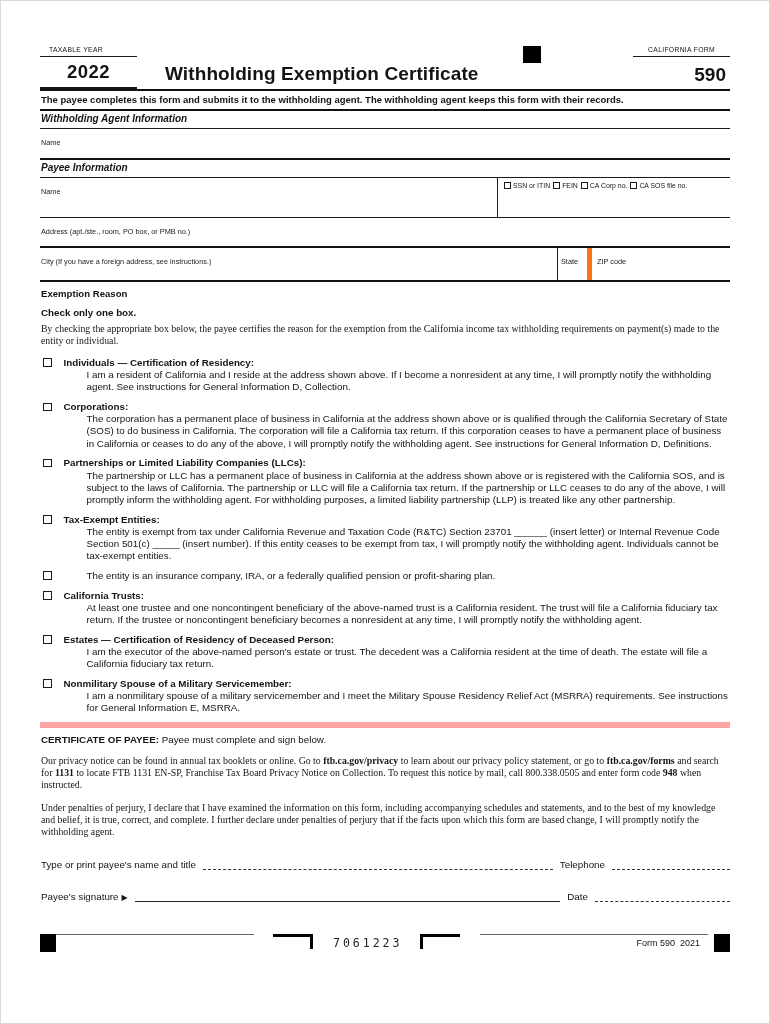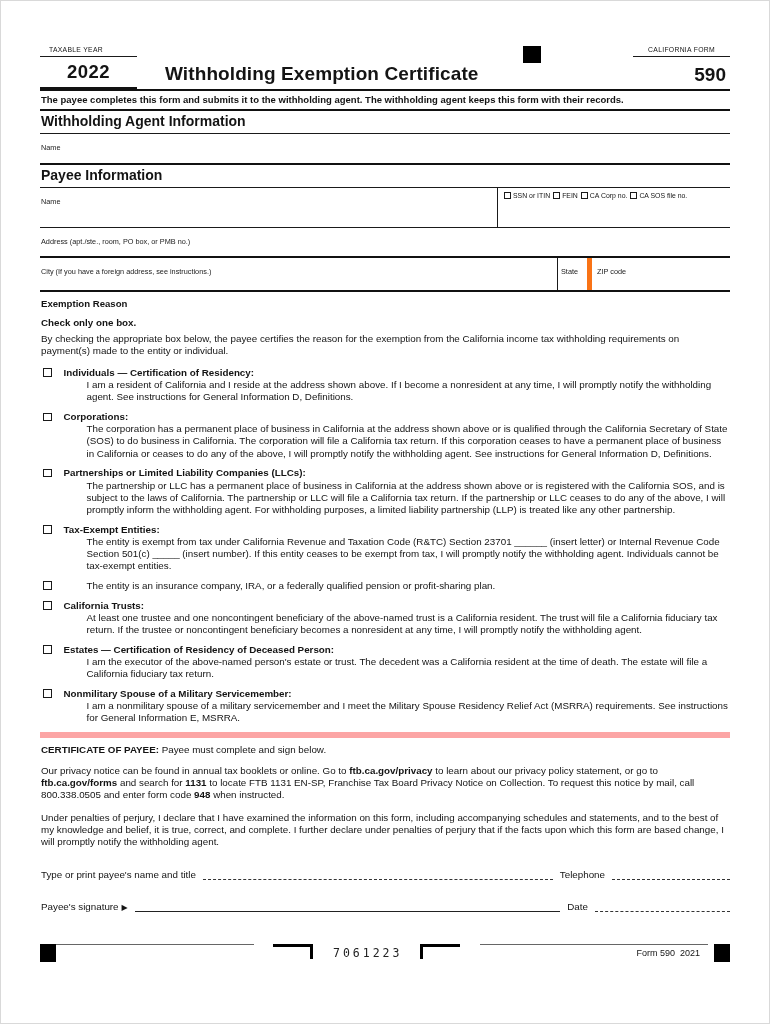--- a/index.html
+++ b/index.html
@@ -38,22 +38,22 @@
   }
   .form-title { font-size:19px; font-weight:bold; margin-left:28px; padding-bottom:4px; letter-spacing:.1px; }
   .form-number { margin-left:auto; font-size:19px; font-weight:bold; padding-bottom:3px; padding-right:4px; }
   .instruction-bar {
     border-top:2px solid #111; border-bottom:2px solid #111;
     font-weight:bold; font-size:9.5px; padding:3px 0 3.5px 1px;
   }
 
   
   .section-heading {
-    font-weight:bold; font-size:14px;
-    padding:2.5px 0 3.5px 1px; border-bottom:1px solid #1a1a1a;
+    font-weight:bold; font-size:10px;
+    padding:2.5px 0 3.5px 1px; border-bottom:1px solid #1a1a1a;font-style:italic;
   }
   .small-label { font-size:7.3px; color:#222; }
   .field-row { padding:2px 0 0 1px; }
   .wa-name-row { height:31px; border-bottom:2px solid #111; }
 
   .payee-name-row { display:flex; height:40px; border-bottom:1px solid #1a1a1a; }
   .cell-name { flex:1; padding:2px 0 0 1px; }
   .cell-ids {
     width:233px; border-left:1px solid #1a1a1a;
     padding:4px 0 0 6px; display:flex; align-items:flex-start;
@@ -66,21 +66,21 @@
   }
   .address-row { height:30px; border-bottom:2px solid #111; padding:2px 0 0 1px; }
   .city-row { display:flex; height:34px; border-bottom:2px solid #111; }
   .cell-city { flex:1; padding:2px 0 0 1px; }
   .cell-state { width:30px; border-left:1px solid #1a1a1a; padding:2px 0 0 3px; }
   .cell-zip { width:143px; border-left:5px solid #f97316; padding:2px 0 0 5px; }
 
   
   .exemption-heading { font-weight:bold; font-size:9.6px; padding:6px 0 0 1px; }
   .check-one { font-weight:bold; font-size:9.8px; margin-top:8px; padding-left:1px; }
-  .para { font-size:9.8px; line-height:12.2px; }
+  .para { font-size:9.8px; line-height:12.2px;font-family:Liberation Serif, serif; }
   .intro { margin-top:5px; padding-left:1px; }
   .items { margin-top:10px; }
   .exemption-item { display:flex; margin-bottom:7.5px; }
   .cb {
     flex:none; width:8.5px; height:8.5px; border:1px solid #1a1a1a;
     margin:1.5px 12px 0 3px; background:#fff;
   }
   .item-content { flex:1; }
   .item-label { font-weight:bold; font-size:9.8px; line-height:12.2px; }
   .item-body { font-size:9.8px; line-height:12.2px; margin-left:23px; }
@@ -180,21 +180,21 @@
   <div class="exemption-heading">Exemption Reason</div>
   <div class="check-one">Check only one box.</div>
   <p class="para intro">By checking the appropriate box below, the payee certifies the reason for the exemption from the California income tax withholding requirements on payment(s) made to the entity or individual.</p>
 
   <div class="items">
 
     <div class="exemption-item">
       <span class="cb"></span>
       <div class="item-content">
         <div class="item-label">Individuals — Certification of Residency:</div>
-        <div class="item-body">I am a resident of California and I reside at the address shown above. If I become a nonresident at any time, I will promptly notify the withholding agent. See instructions for General Information D, Definitions.</div>
+        <div class="item-body">I am a resident of California and I reside at the address shown above. If I become a nonresident at any time, I will promptly notify the withholding agent. See instructions for General Information D, Collection.</div>
       </div>
     </div>
 
     <div class="exemption-item">
       <span class="cb"></span>
       <div class="item-content">
         <div class="item-label">Corporations:</div>
         <div class="item-body">The corporation has a permanent place of business in California at the address shown above or is qualified through the California Secretary of State (SOS) to do business in California. The corporation will file a California tax return. If this corporation ceases to have a permanent place of business in California or ceases to do any of the above, I will promptly notify the withholding agent. See instructions for General Information D, Definitions.</div>
       </div>
     </div>

